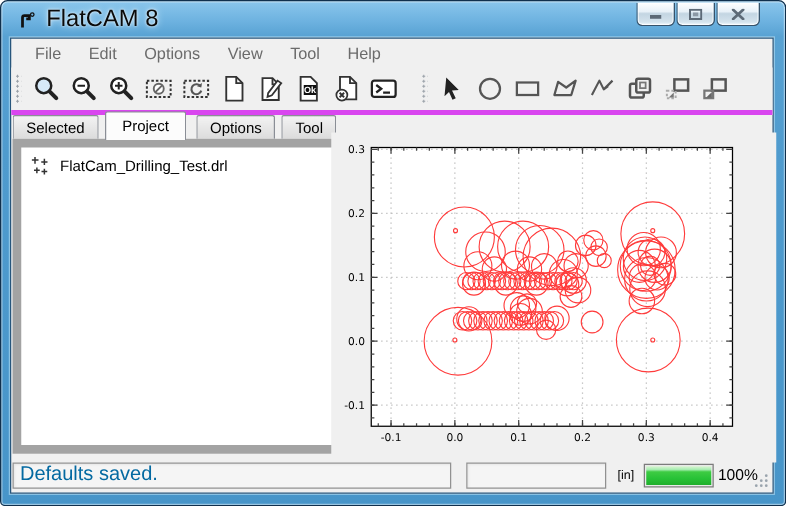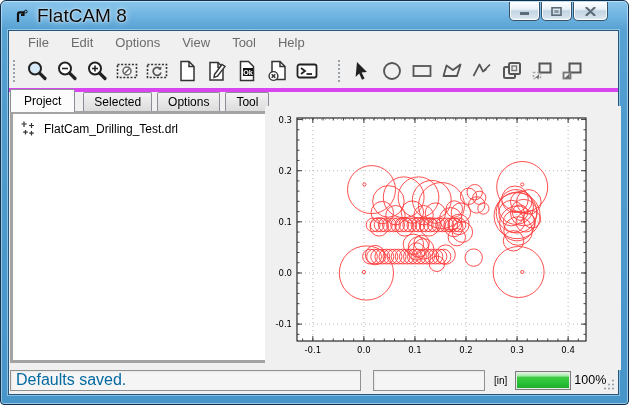--- a/index.html
+++ b/index.html
@@ -31,21 +31,21 @@
   .tb-btn{width:30px;height:28px;display:flex;align-items:center;justify-content:center;cursor:pointer;}
   .tb-btn svg{display:block;}
   .tb-spacer{width:12px;}
   
   .tabs{position:absolute;top:59px;left:1px;height:22px;display:flex;align-items:flex-end;}
   .tab{font-size:12px;color:#000;border:1px solid #8a8e96;border-bottom:none;border-radius:2px 2px 0 0;
     padding:2px 10px 3px;margin-right:5px;background:linear-gradient(180deg,#f3f3f3,#dadada);cursor:pointer;}
   .tab.active{background:#fcfcfc;padding:4px 13px;margin-right:8px;position:relative;top:0px;z-index:3;}
   
   .tree-panel{position:absolute;top:80px;left:1px;width:253px;bottom:31px;background:#ffffff;
-    border:3px solid #a3a3a3;}
+    border:7px solid #a3a3a3;}
   .tree-item{display:flex;align-items:center;gap:7px;padding:6px 7px;font-size:12px;color:#000;cursor:pointer;}
   
   .plot{position:absolute;left:256px;top:75px;width:356px;height:264px;background:#f0f0f0;}
   .plot svg{display:block;}
   .grid{stroke:#b9b9b9;stroke-width:1;stroke-dasharray:1 3;}
   .axframe{fill:none;stroke:#000;stroke-width:1;}
   .tick{stroke:#444;stroke-width:1;}
   .ticklabel{font-family:"DejaVu Sans",sans-serif;font-size:8.5px;fill:#000;}
   .drill{fill:none;stroke-width:0.9;}
   
@@ -222,22 +222,22 @@
       <div class="tb-btn">
         <svg width="24" height="24" viewBox="0 0 24 24">
           <rect x="9.5" y="4.5" width="11" height="9" fill="none" stroke="#555" stroke-width="2"></rect>
           <rect x="3.5" y="13.5" width="7" height="6" fill="none" stroke="#777" stroke-width="1.8"></rect>
           <path d="M5 19 L9.5 14.5 L9.5 19 Z" fill="#666"></path>
           </svg>
       </div>
     </div>
 
     <div class="tabs">
+      <div class="tab">Selected</div>
       <div class="tab active">Project</div>
-      <div class="tab">Selected</div>
       <div class="tab">Options</div>
       <div class="tab">Tool</div>
     </div>
 
     <div class="tree-panel">
       <div class="tree-item">
         <svg width="17" height="17" viewBox="0 0 17 17">
           <g stroke="#333" stroke-width="1.2">
             <path d="M4 1.5 V7 M1.5 4 H6.8"></path>
             <path d="M11.5 3 V8 M9 5.5 H14"></path>

